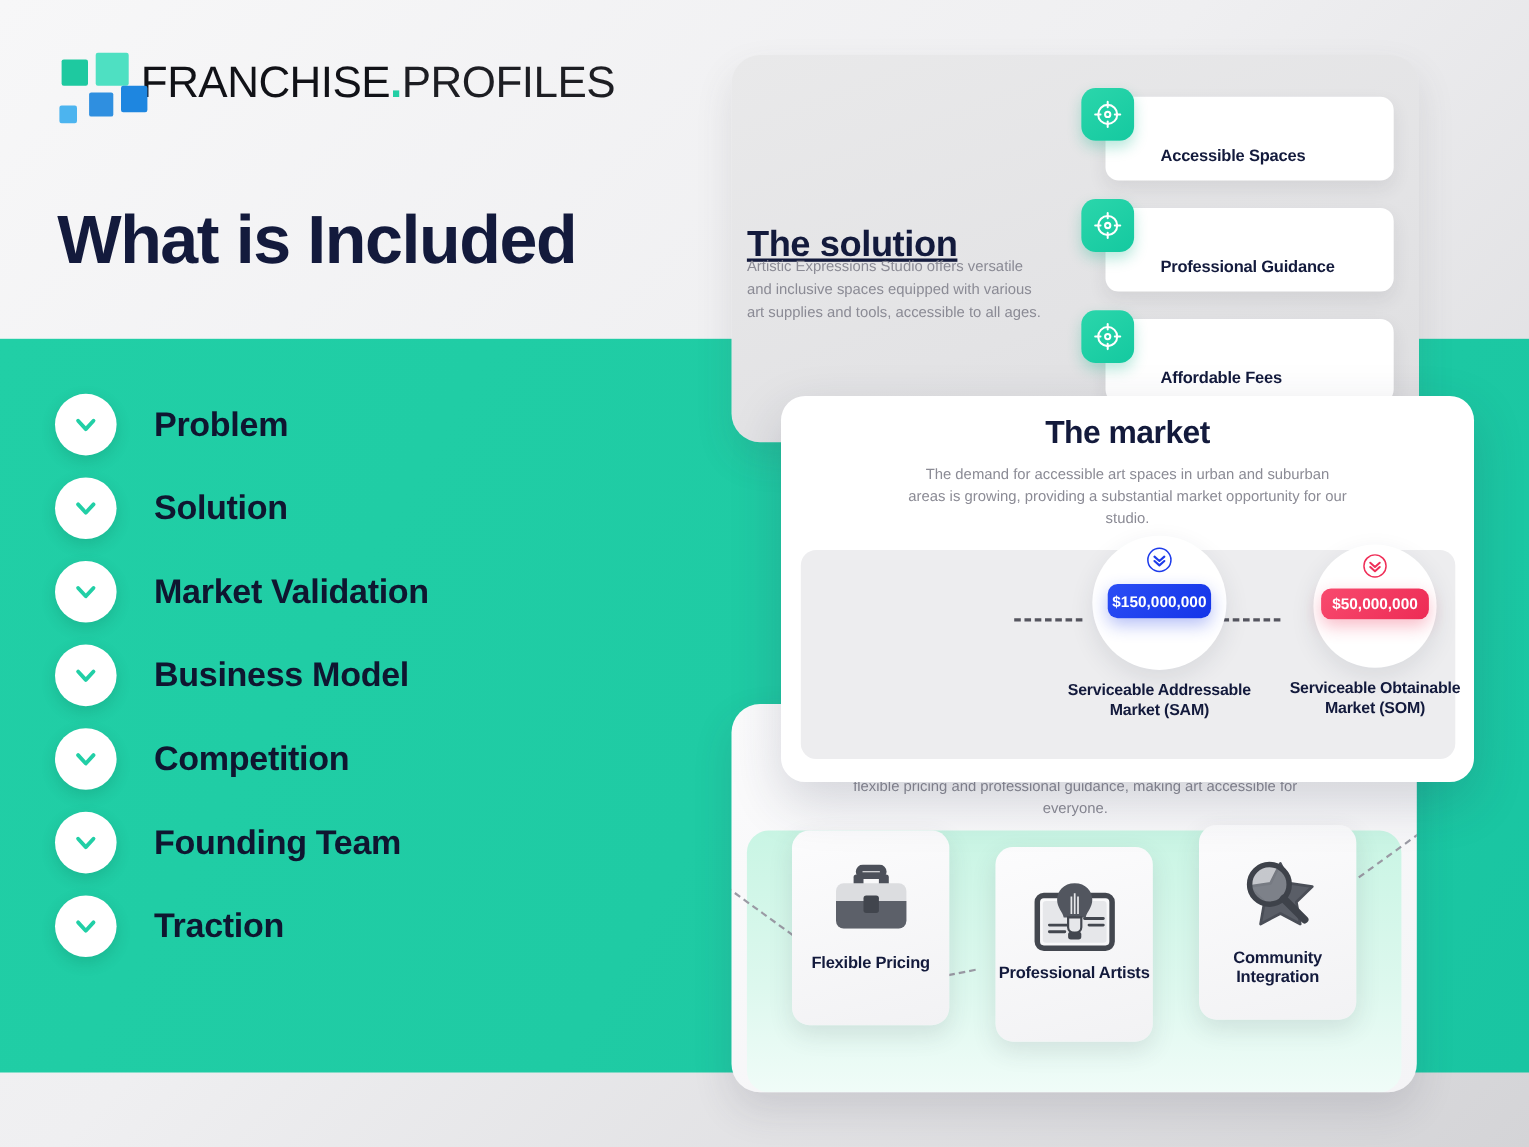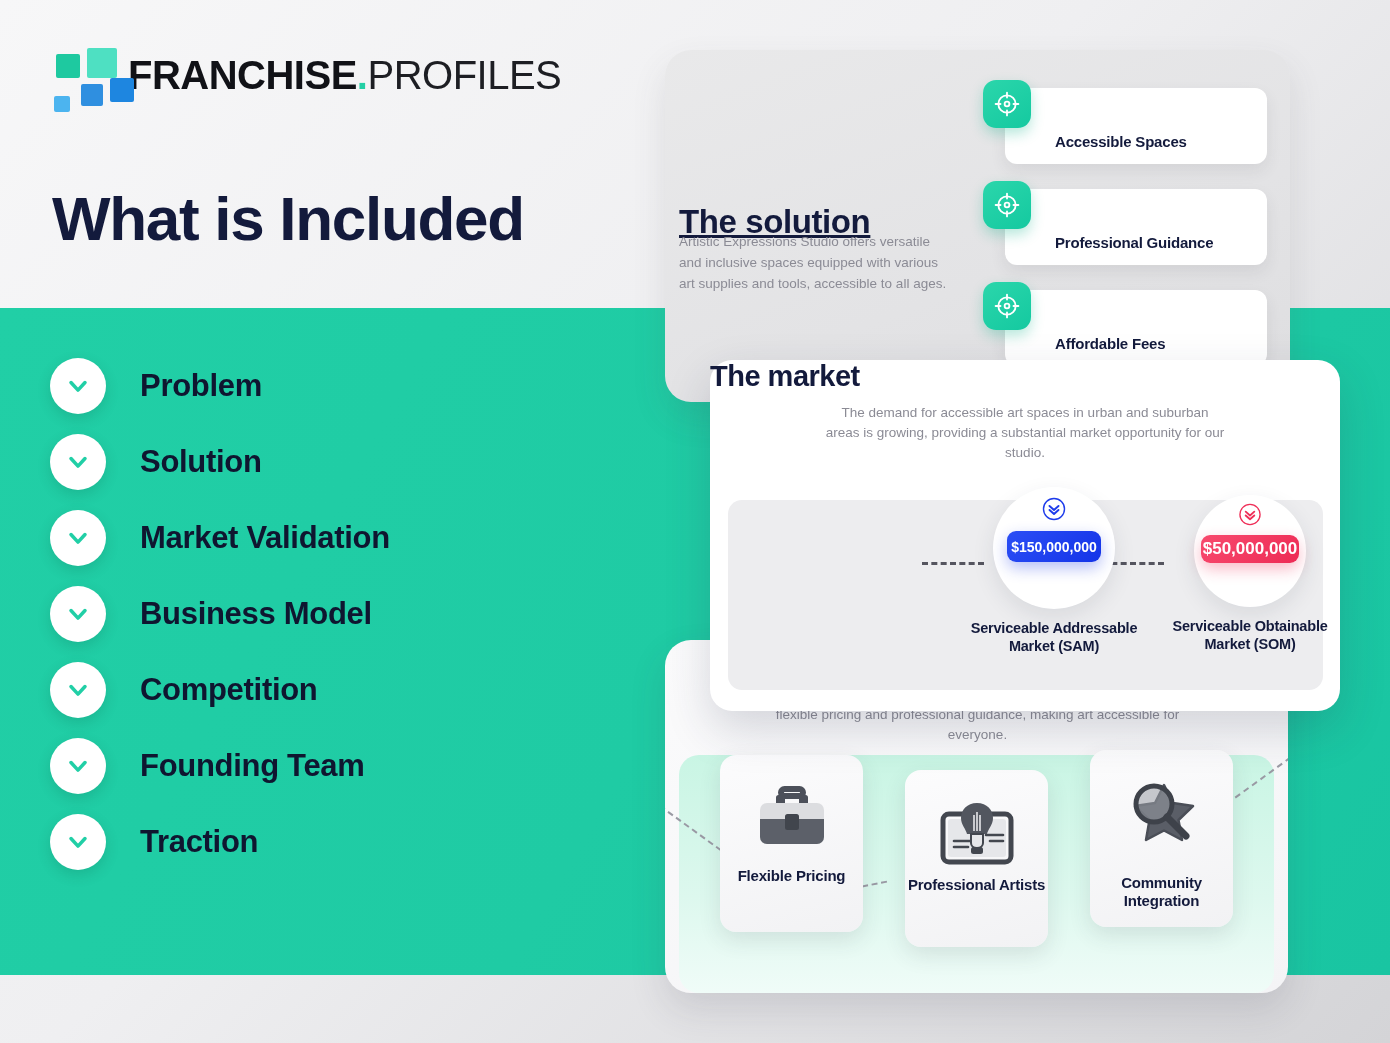--- a/index.html
+++ b/index.html
@@ -13,21 +13,21 @@
   
   #logo-block { position:absolute; left:48px; top:48px; display:flex; align-items:center; gap:18px; }
   .logo-mark { position:relative; width:62px; height:54px; }
   .logo-mark i { position:absolute; display:block; border-radius:2px; }
   .sq-a { left:8px;  top:6px;  width:24px; height:24px; background:#1ec9a0; }
   .sq-b { left:39px; top:0px;  width:30px; height:30px; background:#4ee0c2; }
   .sq-c { left:33px; top:36px; width:22px; height:22px; background:#2f8fe0; }
   .sq-d { left:62px; top:30px; width:24px; height:24px; background:#1e86e0; }
   .sq-e { left:6px;  top:48px; width:16px; height:16px; background:#4cb4ef; }
   #logo-wordmark { font-size:40px; letter-spacing:-0.5px; white-space:nowrap; line-height:1; }
-  .wm-bold { font-weight:bold; color:#111217;text-align:right; }
+  .wm-bold { font-weight:normal; color:#111217;text-align:right; }
   .wm-dot  { font-weight:bold; color:#23cfa5; }
   .wm-light{ font-weight:300; color:#1d1e23; }
 
   #page-title {
     position:absolute; left:52px; top:186px;
     font-size:62px; font-weight:bold; color:#131a3c;
     letter-spacing:-1.3px; line-height:1.05;
   }
 
   
@@ -87,29 +87,29 @@
     border-radius:16px; box-shadow:0 8px 22px rgba(60,60,75,.12);
     display:flex; flex-direction:column; align-items:center;
   }
   .icon-card .cap { font-size:15px; font-weight:bold; color:#131a3c; text-align:center; line-height:1.2; letter-spacing:-0.2px; }
   #card-pricing   { left:55px;  top:115px; width:143px; height:177px; }
   #card-artists   { left:240px; top:130px; width:143px; height:177px; }
   #card-community { left:425px; top:110px; width:143px; height:177px; }
   .icon-card .glyph { margin-top:24px; height:78px; display:flex; align-items:center; justify-content:center; }
   #card-pricing .cap   { margin-top:10px; }
   #card-artists .cap   { margin-top:4px; }
-  #card-community .cap { margin-top:22px; }
+  #card-community .cap { margin-top:10px; }
 
   
   #market-card {
     position:absolute; left:710px; top:360px; width:630px; height:351px;
     background:#ffffff; border-radius:22px;
     box-shadow:0 18px 46px rgba(40,45,70,.18); z-index:20;
   }
-  #market-title { font-size:29px; font-weight:bold; color:#131a3c; letter-spacing:-0.5px; }
+  #market-title { margin-top:18px; text-align:center; font-size:29px; font-weight:bold; color:#131a3c; letter-spacing:-0.5px; }
   #market-desc  { margin:10px auto 0; width:400px; text-align:center; font-size:13.5px; line-height:1.48; color:#8b8b95; }
   #market-inner { position:absolute; left:18px; top:140px; width:595px; height:190px; background:#ededef; border-radius:14px; }
   .market-col { position:absolute; text-align:center; }
   .market-bubble {
     border-radius:50%; background:#fff; box-shadow:0 8px 22px rgba(40,45,70,.10);
     position:relative; margin:0 auto;
   }
   .bubble-chev { position:absolute; left:50%; transform:translateX(-50%); }
   .market-badge {
     position:absolute; left:50%; transform:translateX(-50%);
@@ -124,21 +124,21 @@
   #col-tam .market-badge { top:58px; width:125px; height:35px; font-size:15px; background:linear-gradient(135deg,#2ad6ab,#16c79c); box-shadow:0 6px 15px rgba(25,190,150,.35); }
 
   #col-sam { left:228px; top:-13px; width:196px; }
   #col-sam .market-bubble { width:122px; height:122px; }
   #col-sam .bubble-chev { top:10px; }
   #col-sam .market-badge { top:44px; width:94px; height:31px; font-size:14px; background:linear-gradient(135deg,#2b4ef5,#1434e8); box-shadow:0 6px 15px rgba(30,60,230,.33); }
 
   #col-som { left:424px; top:-5px; width:196px; }
   #col-som .market-bubble { width:112px; height:112px; }
   #col-som .bubble-chev { top:8px; }
-  #col-som .market-badge { top:40px; width:98px; height:28px; font-size:17px; background:linear-gradient(135deg,#f84a6e,#ed2b55); box-shadow:0 6px 15px rgba(235,45,85,.32); }
+  #col-som .market-badge { top:40px; width:98px; height:28px; font-size:14px; background:linear-gradient(135deg,#f84a6e,#ed2b55); box-shadow:0 6px 15px rgba(235,45,85,.32); }
 
   .connector { position:absolute; border-top:3px dashed #55555f; width:62px; }
   #conn-1 { left:194px; top:62px; }
   #conn-2 { left:374px; top:62px; }
 </style>
 </head>
 <body>
 
 <div id="logo-block">
   <div class="logo-mark">

